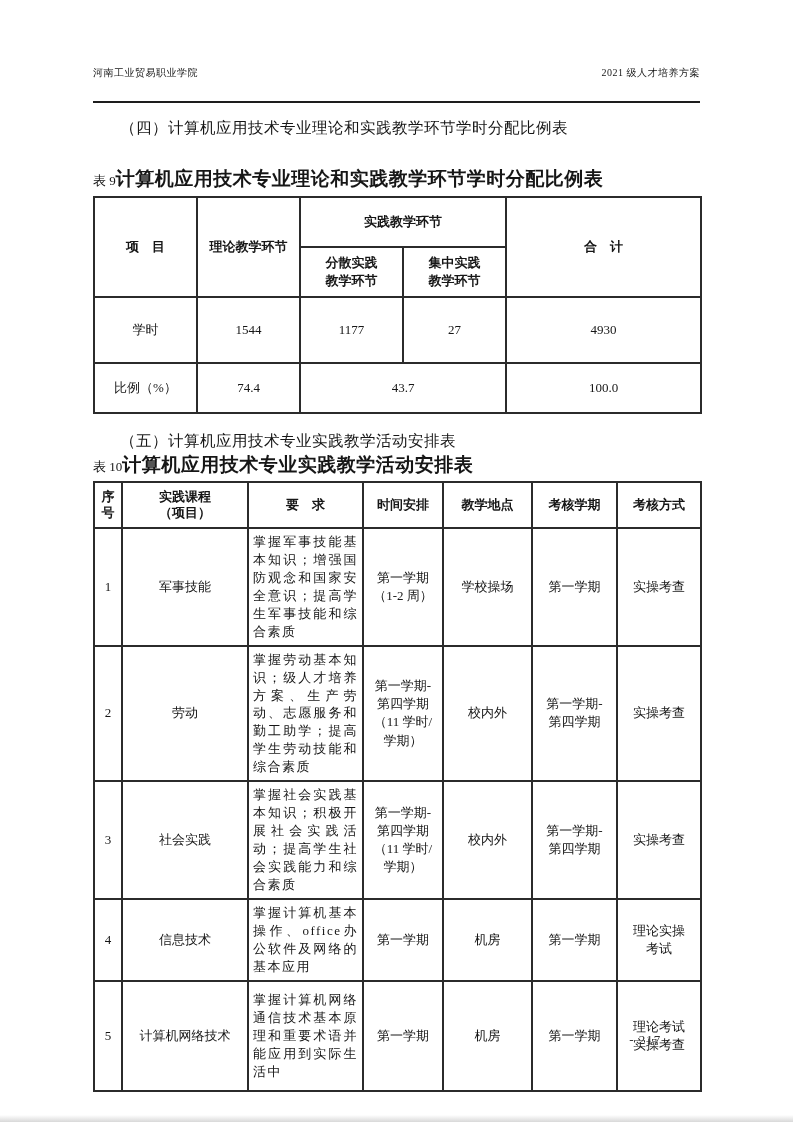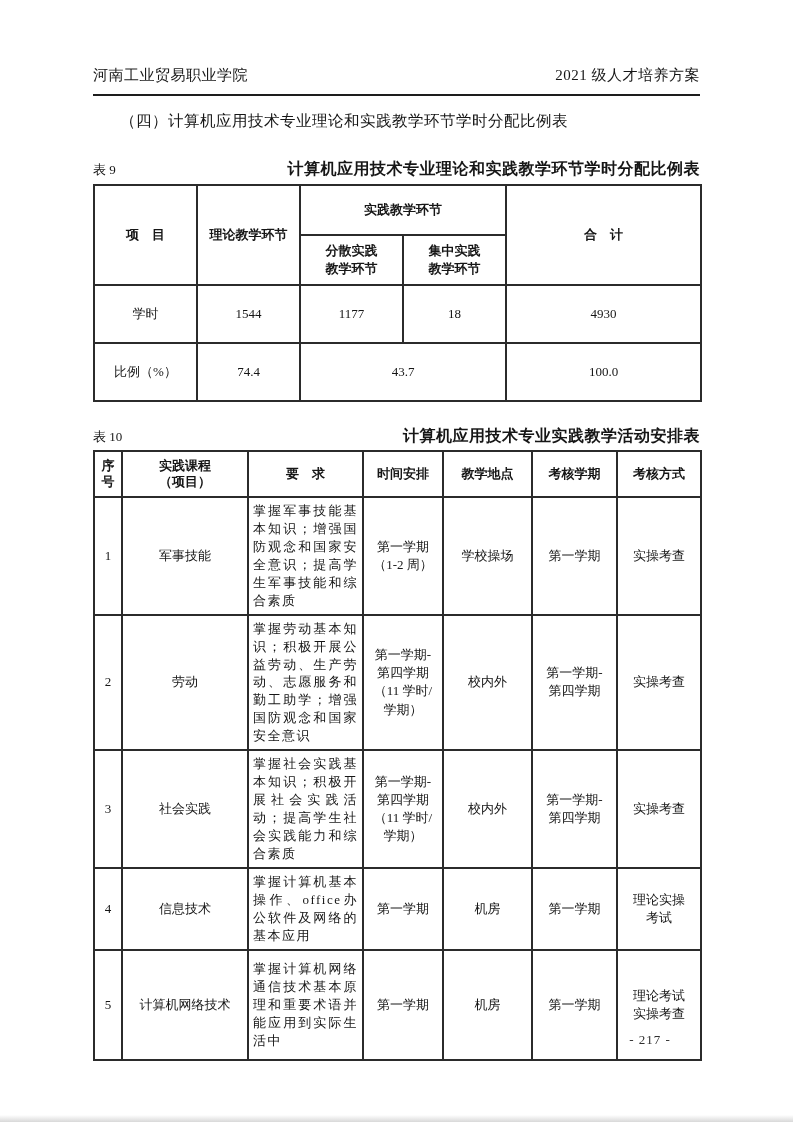--- a/index.html
+++ b/index.html
@@ -13,52 +13,52 @@
   .page{position:relative;width:793px;height:1122px;overflow:hidden;background:#fff;}
   .page::after{
     content:"";position:absolute;left:0;right:0;bottom:0;height:7px;
     background:linear-gradient(#ffffff,#d8d8d8);
   }
   .content{padding:66px 93px 0 93px;}
 
   
   .doc-header{
     display:flex;justify-content:space-between;align-items:flex-end;
-    font-size:15px;letter-spacing:.5px;
-    padding-bottom:9px;border-bottom:2px solid #1d1d1d;
+    font-size:10px;letter-spacing:.5px;
+    padding-bottom:21px;border-bottom:2px solid #1d1d1d;
   }
 
   .sec-heading{
     margin:15px 0 0 0;padding-left:27px;
     font-size:15.5px;font-weight:normal;letter-spacing:.5px;
   }
 
   .caption-row{
     display:flex;align-items:baseline;margin-top:27px;
   }
   .table-label{font-size:13px;white-space:nowrap;}
-  .table-caption{flex:1;text-align:right;font-size:16px;font-weight:bold;letter-spacing:.5px;}
+  .table-caption{flex:1;text-align:left;font-size:19px;font-weight:bold;letter-spacing:.5px;}
 
   table{
     border-collapse:collapse;table-layout:fixed;
     width:607px;margin-top:4px;
   }
   td{
     border:2px solid #2b2b2b;
     text-align:center;vertical-align:middle;
     font-size:13px;line-height:1.4;
     padding:3px 5px;overflow:hidden;font-family:Liberation Serif, serif;
   }
   .t9 td.hdr{font-weight:bold;}
   .preline{white-space:pre-line;border-radius:22px;}
 
   .t9 .r-top{height:50px;}
   .t9 .r-sub{height:50px;}
-  .t9 .r-hours{height:58px;}
-  .t9 .r-ratio{height:58px;}
+  .t9 .r-hours{height:66px;}
+  .t9 .r-ratio{height:50px;}
 
   .t10{margin-top:3px;}
   .t10 td.hdr{font-weight:bold;height:38px;line-height:1.25;}
   .t10 .req{
     text-align:justify;text-align-last:left;
     letter-spacing:1.5px;line-height:1.38;padding:4px 4px;
   }
   .t10 .r1{height:110px;}
   .t10 .r2{height:120px;}
   .t10 .r3{height:117px;}
@@ -106,34 +106,35 @@
         <tr class="r-sub">
           <td class="hdr preline">分散实践
 教学环节</td>
           <td class="hdr preline">集中实践
 教学环节</td>
         </tr>
         <tr class="r-hours">
           <td>学时</td>
           <td>1544</td>
           <td>1177</td>
-          <td>18</td>
+          <td>27</td>
           <td>4930</td>
         </tr>
         <tr class="r-ratio">
           <td>比例（%）</td>
           <td>74.4</td>
           <td colspan="2">43.7</td>
           <td>100.0</td>
         </tr>
       </tbody>
     </table>
 
-
-    <div class="caption-row" style="margin-top:24px">
+    <div class="sec-heading" style="margin-top:17px">（五）计算机应用技术专业实践教学活动安排表</div>
+
+    <div class="caption-row" style="margin-top:0">
       <span class="table-label">表 10</span>
       <span class="table-caption">计算机应用技术专业实践教学活动安排表</span>
     </div>
 
     <table class="t10">
       <colgroup>
         <col style="width:28px">
           <col style="width:126px">
           <col style="width:115px">
           <col style="width:80px">
@@ -159,21 +160,21 @@
           <td class="req">掌握军事技能基本知识；增强国防观念和国家安全意识；提高学生军事技能和综合素质</td>
           <td class="preline">第一学期
 （1-2 周）</td>
           <td>学校操场</td>
           <td class="preline">第一学期</td>
           <td class="preline">实操考查</td>
         </tr>
         <tr class="r2">
           <td>2</td>
           <td>劳动</td>
-          <td class="req">掌握劳动基本知识；积极开展公益劳动、生产劳动、志愿服务和勤工助学；增强国防观念和国家安全意识</td>
+          <td class="req">掌握劳动基本知识；级人才培养方案、生产劳动、志愿服务和勤工助学；提高学生劳动技能和综合素质</td>
           <td class="preline">第一学期-
 第四学期
 （11 学时/
 学期）</td>
           <td>校内外</td>
           <td class="preline">第一学期-
 第四学期</td>
           <td class="preline">实操考查</td>
         </tr>
         <tr class="r3">

